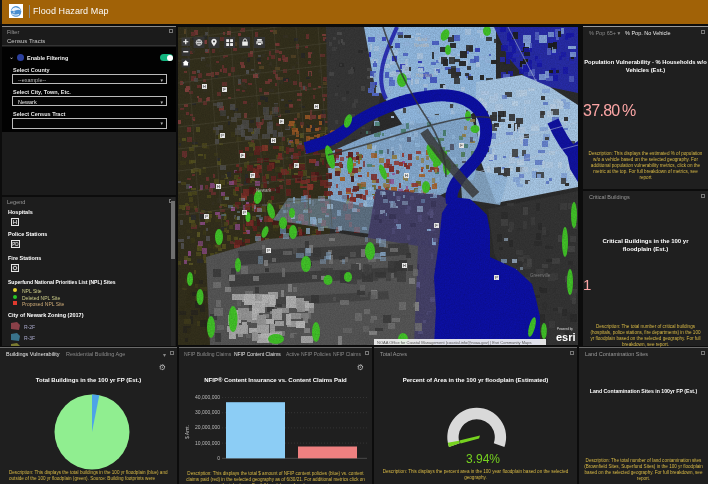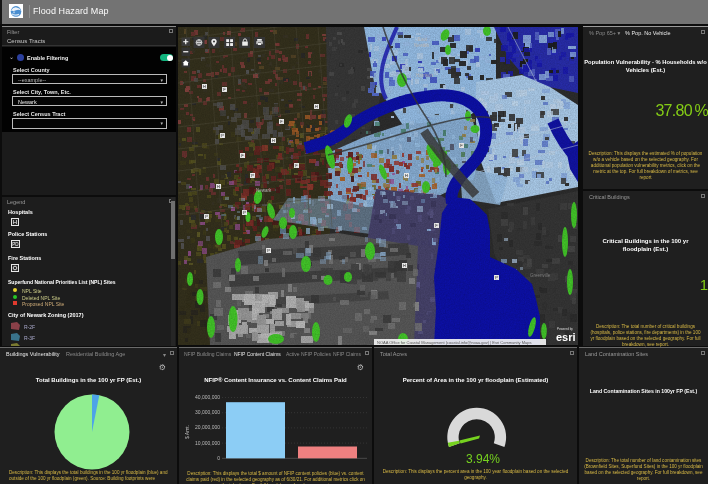--- a/index.html
+++ b/index.html
@@ -3,28 +3,28 @@
 <meta charset="utf-8">
 <style>
   * { margin:0; padding:0; box-sizing:border-box; }
   html,body { width:708px; height:484px; background:#0c0c0c; font-family:"Liberation Sans",sans-serif; overflow:hidden; }
   .abs { position:absolute; }
   .panel { position:absolute; background:#1f1f1f; }
   .phead { color:#9a9a9a; font-size:5.5px; }
   .tab-on { color:#e8e8e8; font-size:5.5px; }
   .tab-off { color:#8a8a8a; font-size:5.5px; }
   .title { color:#fdfdfd; font-weight:bold; font-size:6px; text-align:center; line-height:1.4; }
-  .bignum { color:#84cc16; text-align:right; }
+  .bignum { color:#fca5a5; text-align:left; }
   .desc { color:#d8b945; font-size:4.6px; text-align:center; line-height:1.28; }
   .expand { position:absolute; width:4px; height:4px; border:1px solid #777; }
 </style>
 </head>
 <body>
 
-<div class="abs" style="left:0;top:0;width:708px;height:24px;background:#737373;border-left:2px solid #141414;padding-left:8px;">
+<div class="abs" style="left:0;top:0;width:708px;height:24px;background:#a16207;border-left:2px solid #141414;padding-left:8px;">
   <div class="abs" style="left:7px;top:4px;width:14px;height:14px;background:#fff;">
     <svg width="14" height="14" viewBox="0 0 14 14">
       <circle cx="7" cy="7.4" r="5.3" fill="#4a8ed0"></circle>
       <path d="M1.8 6.4 Q4.5 3.0 7.5 3.4 Q10.9 3.9 12.2 6.8 Q9.5 5.2 7 6.3 Q4.5 7.4 1.8 6.4Z" fill="#eef3f9"></path>
       <path d="M2.6 9.8 Q6 12 10 10.4" stroke="#d8e6f4" stroke-width="1.2" fill="none"></path>
       <circle cx="5" cy="8.3" r="1.1" fill="#9fc4e8"></circle>
     </svg>
   </div>
   <div class="abs" style="left:27px;top:5px;width:1px;height:13px;background:#8f8f8f;"></div>
   <div class="abs" style="left:31px;top:6px;color:#fbfbfb;font-size:9px;letter-spacing:0.1px;">Flood Hazard Map</div>

